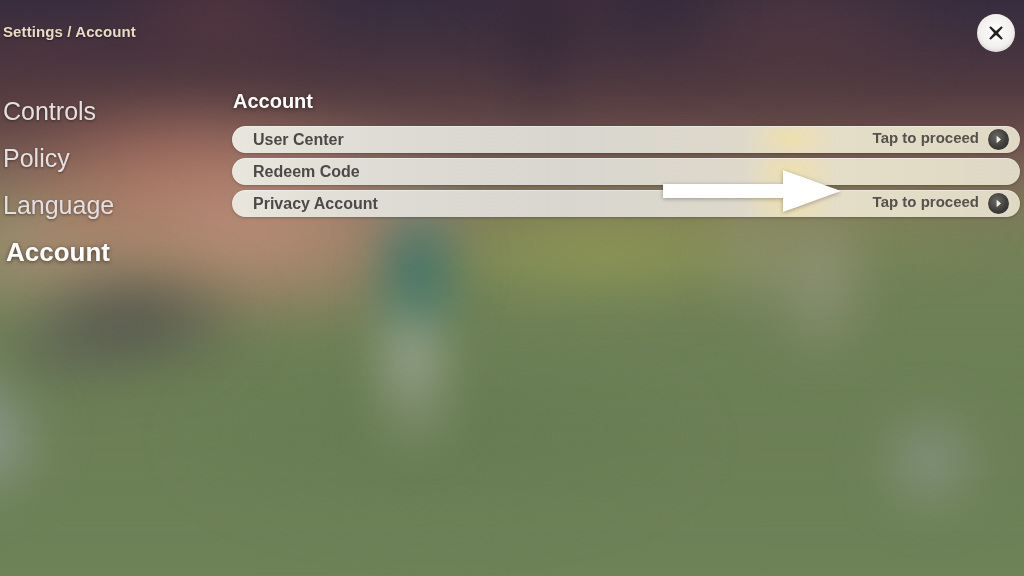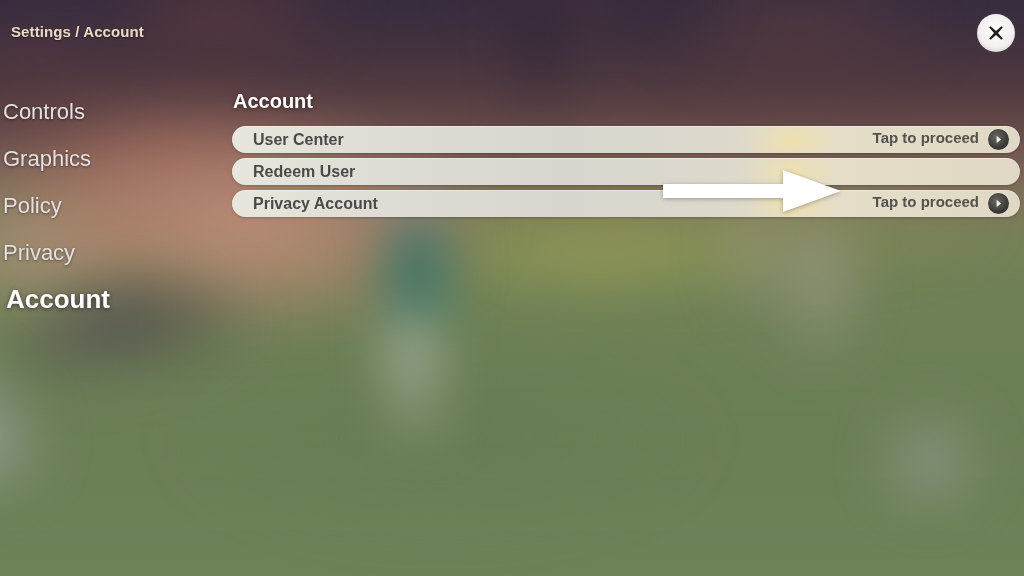--- a/index.html
+++ b/index.html
@@ -119,21 +119,20 @@
   .breadcrumb {
     position: absolute;
     left: 3px;
     top: 23px;
     font-size: 15px;
     font-weight: bold;
     color: #e9dcc2;
     letter-spacing: 0.1px;
     text-shadow: 0 1px 2px rgba(0,0,0,0.45);
     white-space: nowrap;
-    margin-left: 8px;
   }
 
   
   .close-btn {
     position: absolute;
     right: 9px;
     top: 14px;
     width: 38px;
     height: 38px;
     border-radius: 50%;
@@ -153,21 +152,21 @@
     width: 225px;
   }
   .side-item {
     height: 47px;
     display: flex;
     align-items: center;
     padding-left: 3px;
     cursor: pointer;
   }
   .side-label {
-    font-size: 22px;
+    font-size: 25px;
     color: #e4e0e2;
     text-shadow: 0 1px 3px rgba(0,0,0,0.45);
     white-space: nowrap;
   }
   .side-item.selected { padding-left: 6px; }
   .side-item.selected .side-label {
     font-size: 26px;
     font-weight: bold;
     color: #ffffff;
     text-shadow: 0 1px 4px rgba(0,0,0,0.55);
@@ -287,27 +286,24 @@
         <path d="M4.6 3.2 L10 8.0 L15.4 3.2 L16.8 4.6 L12.0 10 L16.8 15.4 L15.4 16.8 L10 12.0 L4.6 16.8 L3.2 15.4 L8.0 10 L3.2 4.6 Z" fill="#221f22"></path>
       </svg>
     </span>
   </div>
 
   <nav class="sidebar">
     <div class="side-item">
       <span class="side-label">Controls</span>
     </div>
     <div class="side-item">
-      <span class="side-label">Graphics</span>
+      <span class="side-label">Policy</span>
     </div>
     <div class="side-item">
-      <span class="side-label">Policy</span>
-    </div>
-    <div class="side-item">
-      <span class="side-label">Privacy</span>
+      <span class="side-label">Language</span>
     </div>
     <div class="side-item selected">
       <span class="side-label">Account</span>
     </div>
   </nav>
 
   <section class="panel">
     <div class="panel-title">Account</div>
 
     <div class="rows">
@@ -318,21 +314,21 @@
           <span class="row-action-text">Tap to proceed</span>
           <span class="chevron">
             <svg width="11" height="11" viewBox="0 0 11 11" aria-hidden="true">
               <path d="M3.6 1.8 L8.0 5.5 L3.6 9.2 Z" fill="#f2f0ec"></path>
             </svg>
           </span>
         </span>
       </div>
 
       <div class="row">
-        <span class="row-label">Redeem User</span>
+        <span class="row-label">Redeem Code</span>
       </div>
 
       <div class="row">
         <span class="row-label">Privacy Account</span>
         <span class="row-action">
           <span class="row-action-text">Tap to proceed</span>
           <span class="chevron">
             <svg width="11" height="11" viewBox="0 0 11 11" aria-hidden="true">
               <path d="M3.6 1.8 L8.0 5.5 L3.6 9.2 Z" fill="#f2f0ec"></path>
             </svg>

